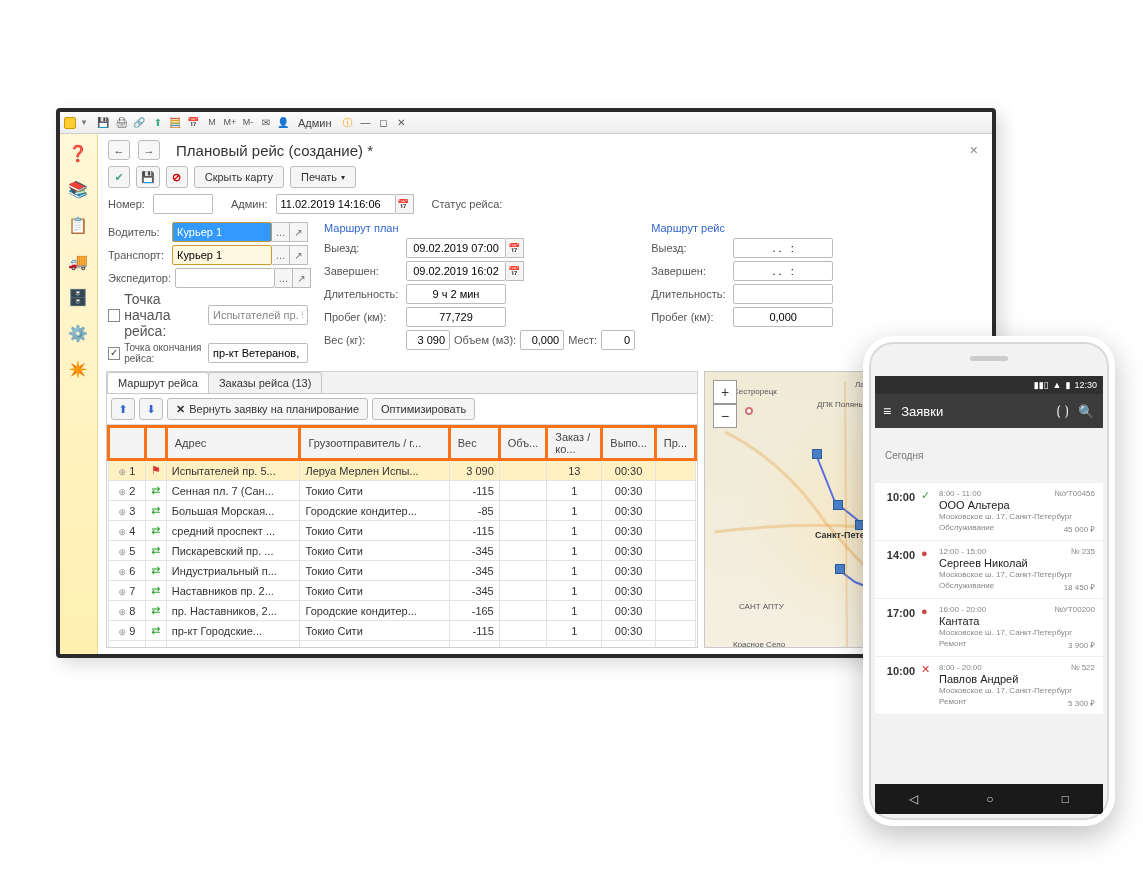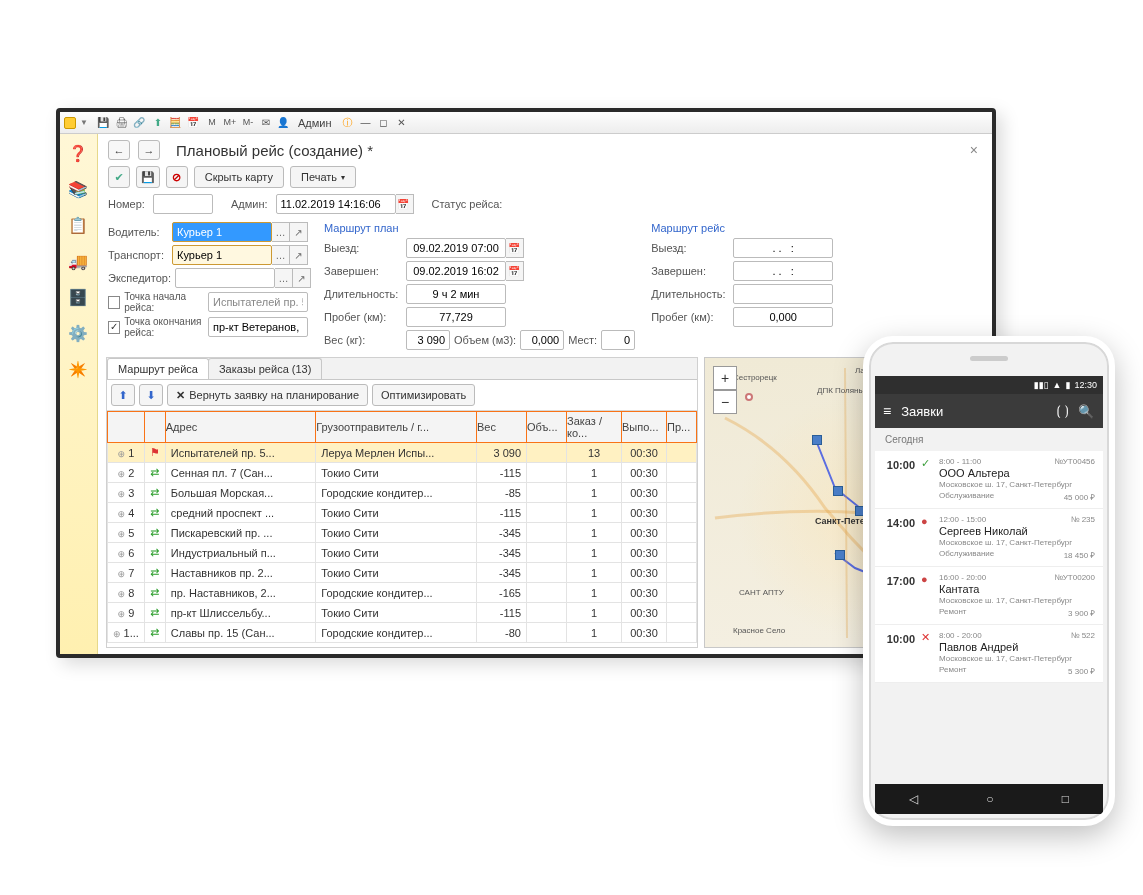--- a/index.html
+++ b/index.html
@@ -55,21 +55,21 @@
   .left-pane { flex:1; display:flex; flex-direction:column; border:1px solid #d0d0d0; }
   .tabs { display:flex; border-bottom:1px solid #c8c8c8; background:#f2f2f2; }
   .tab { padding:4px 10px; border:1px solid #c8c8c8; border-bottom:none; margin-right:-1px; background:#f2f2f2; cursor:pointer; border-radius:3px 3px 0 0; }
   .tab.active { background:#fff; font-weight:normal; }
   .tabbar { display:flex; gap:4px; padding:4px; border-bottom:1px solid #d8d8d8; align-items:center; }
   .tbb { height:22px; border:1px solid #bbb; border-radius:3px; background:#f5f5f5; padding:0 8px; display:flex; align-items:center; cursor:pointer; font-size:11px; gap:4px; }
   .tbb.icon { width:24px; padding:0; justify-content:center; }
   
   .grid { flex:1; overflow:auto; }
   table { width:100%; border-collapse:collapse; font-size:11px; }
-  th { background:#f4f4f4; border:1px solid #f97316; padding:3px 0; text-align:left; font-weight:normal; color:#444; position:sticky; top:0; }
+  th { background:#f4f4f4; border:3px solid #f97316; padding:3px 7px; text-align:left; font-weight:normal; color:#444; position:sticky; top:0; }
   td { border:1px solid #e3e3e3; padding:3px 5px; white-space:nowrap; overflow:hidden; text-overflow:ellipsis; }
   tr.hl td { background:#fff1c2; }
   .ic-cell { width:18px; text-align:center; color:#d33; }
   .ic-g { color:#2a9d2a; }
   .num { text-align:right; }
   .ctr { text-align:center; }
   
   .map-pane { width:280px; border:1px solid #c8c8c8; position:relative; background:#f3eedb; overflow:hidden; }
   .map-bg { position:absolute; inset:0; background:
     radial-gradient(circle at 55% 55%, rgba(255,220,150,.3), transparent 55%),
@@ -86,21 +86,21 @@
   
   .phone { position:absolute; right:28px; top:336px; width:252px; height:490px; background:#f2f2f2; border:6px solid #fff; border-radius:30px; box-shadow:0 10px 30px rgba(0,0,0,.25), inset 0 0 0 2px #d8d8d8; overflow:hidden; }
   .phone-speaker { position:absolute; left:50%; top:14px; transform:translateX(-50%); width:38px; height:5px; background:#ccc; border-radius:3px; }
   .phone-screen { position:absolute; left:6px; right:6px; top:34px; bottom:38px; background:#f6f6f6; display:flex; flex-direction:column; font-size:10px; overflow:hidden; }
   .statusbar { height:18px; background:#2f2f2f; color:#fff; display:flex; align-items:center; justify-content:flex-end; padding:0 6px; gap:4px; font-size:9px; }
   .appbar { height:34px; background:#3b3b3b; color:#fff; display:flex; align-items:center; padding:0 8px; gap:10px; }
   .appbar .ham { font-size:14px; }
   .appbar .atitle { font-size:13px; flex:1; }
   .appbar .aicn { font-size:13px; cursor:pointer; }
   .plist { flex:1; overflow:auto; background:#f2f2f2; }
-  .phdr { padding:6px 10px; color:#777; font-size:10px; }
+  .phdr { padding:22px 10px; color:#777; font-size:10px; }
   .pitem { background:#fff; border-bottom:1px solid #eee; padding:6px 8px 6px 6px; display:flex; gap:6px; }
   .ptime { font-weight:bold; font-size:11px; padding-top:2px; width:34px; text-align:right; }
   .pmark { width:12px; font-size:11px; }
   .pmark.ok { color:#3a9d3a; }
   .pmark.bad { color:#d33; }
   .pbody { flex:1; }
   .prange { color:#888; font-size:8px; }
   .pnum { float:right; color:#888; font-size:8px; }
   .ptitle2 { font-size:11px; color:#222; margin:1px 0; }
   .paddr { font-size:8px; color:#888; }
@@ -225,21 +225,21 @@
           <div class="frow">
             <span class="lbl" style="width:70px">Экспедитор:</span>
             <div class="picker">
               <input class="txt" style="width: 100px;">
               <div class="pb">…</div>
               <div class="pb">↗</div>
             </div>
           </div>
           <div class="frow">
             <span class="chk"></span>
-            <span class="lbl" style="width:86px;font-size:10px">Точка начала рейса:</span>
+            <span class="lbl" style="width:86px;font-size:14px">Точка начала рейса:</span>
             <input class="txt" style="width: 100px; color: rgb(136, 136, 136);" readonly="" value="Испытателей пр. 5 (Сан...">
           </div>
           <div class="frow">
             <span class="chk on"></span>
             <span class="lbl" style="width:86px;font-size:10px">Точка окончания рейса:</span>
             <input class="txt" style="width: 100px;" value="пр-кт Ветеранов, 114...">
           </div>
         </div>
 
         <div class="colB">
@@ -413,21 +413,21 @@
                     <td>Городские кондитер...</td>
                     <td class="num">-165</td>
                     <td class="num"></td>
                     <td class="ctr">1</td>
                     <td class="ctr">00:30</td>
                     <td></td>
                   </tr>
                   <tr>
                     <td class="ctr"><span style="color:#999;font-size:9px">⊕</span> 9</td>
                     <td class="ic-cell"><span class="ic-g">⇄</span></td>
-                    <td>пр-кт Шлиссельбу...</td>
+                    <td>пр-кт Городские...</td>
                     <td>Токио Сити</td>
                     <td class="num">-115</td>
                     <td class="num"></td>
                     <td class="ctr">1</td>
                     <td class="ctr">00:30</td>
                     <td></td>
                   </tr>
                   <tr>
                     <td class="ctr"><span style="color:#999;font-size:9px">⊕</span> 1...</td>
                     <td class="ic-cell"><span class="ic-g">⇄</span></td>

